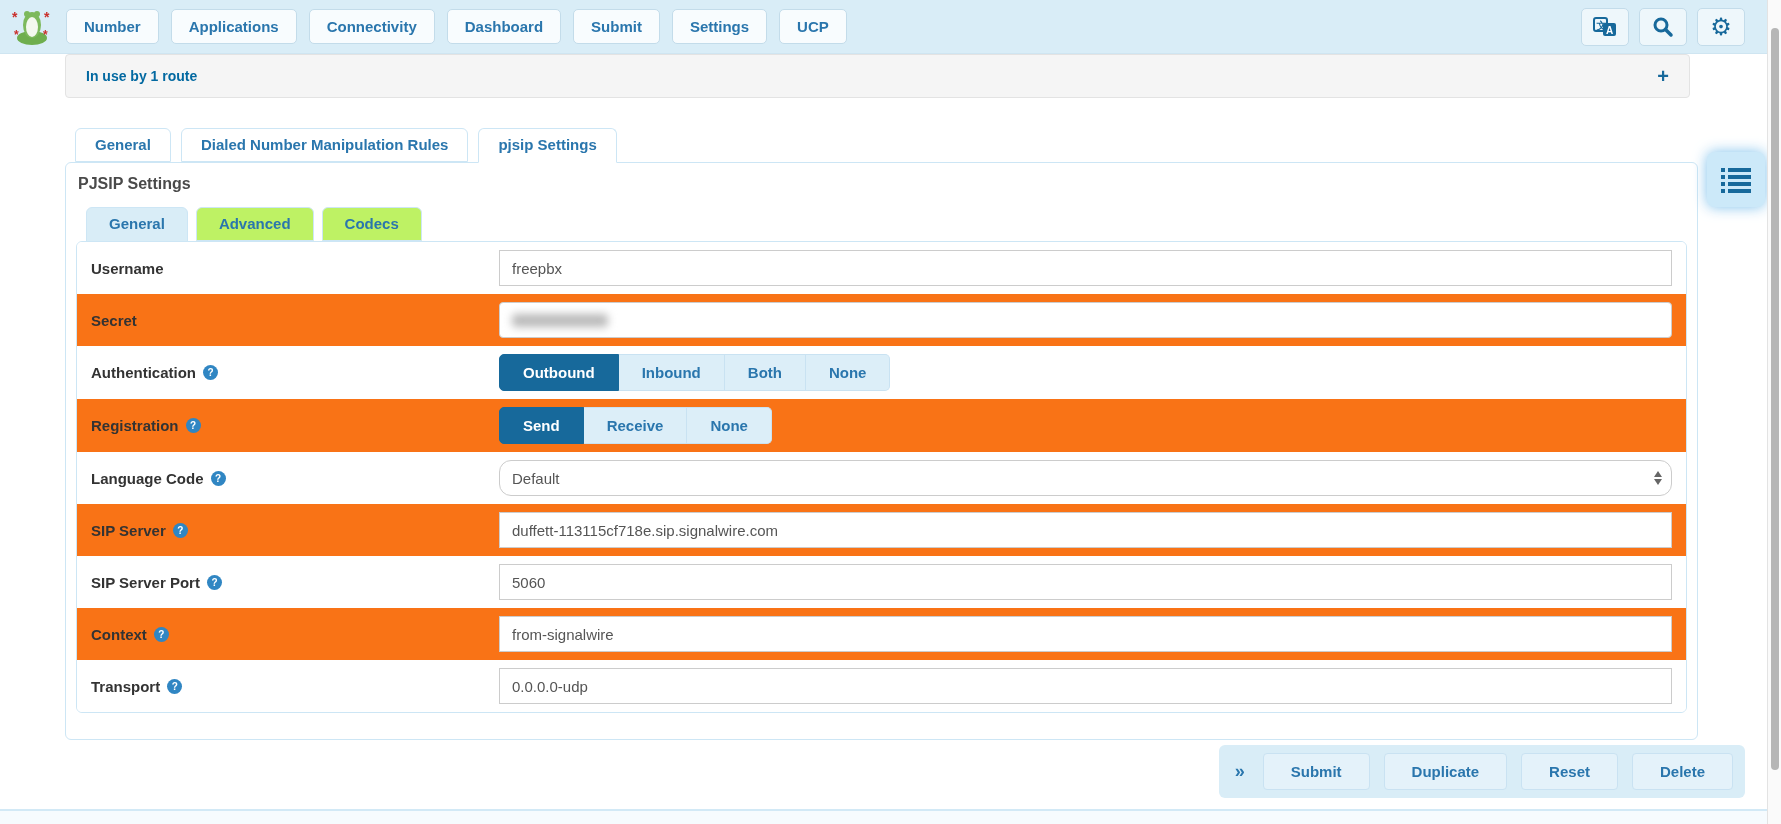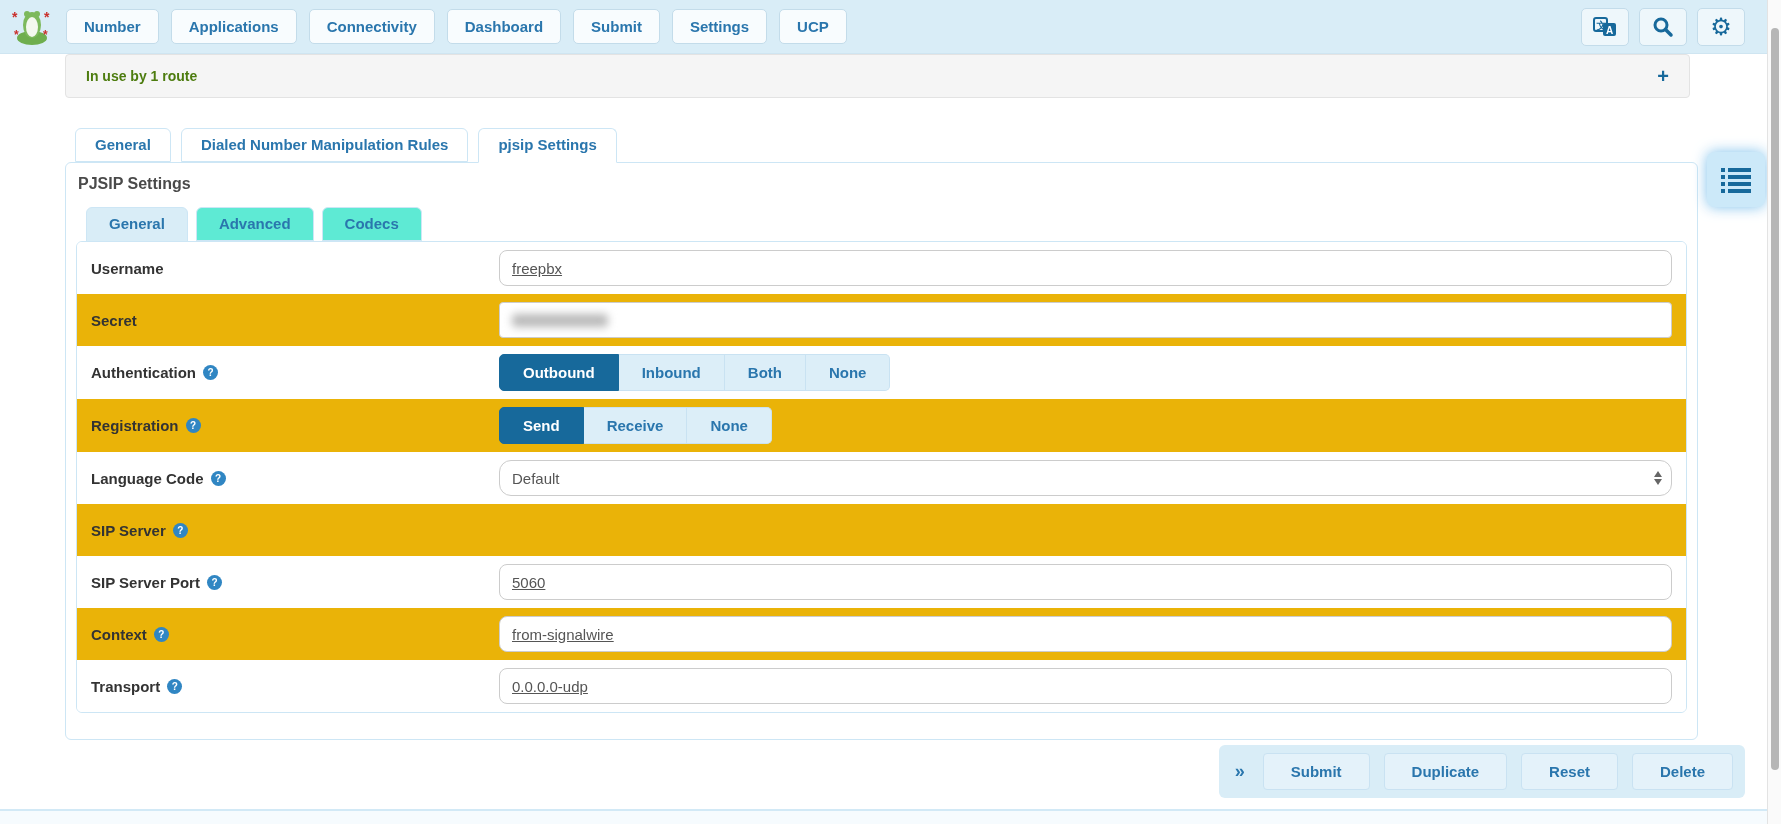--- a/index.html
+++ b/index.html
@@ -11,42 +11,42 @@
   .navbar { position:relative; height:54px; background:#d9edf7; display:flex; align-items:center; padding:0 10px; border-bottom:1px solid #cfe5f1; }
   .logo { width:44px; height:40px; margin-right:12px; display:flex; align-items:center; justify-content:center; }
   .nav-btn { background:rgba(255,255,255,.8); border:1px solid #c3dcea; border-radius:5px; padding:8px 17px; color:#2a76ad; font-weight:bold; font-size:15px; margin-right:12px; cursor:pointer; }
   .nav-right { margin-left:auto; display:flex; align-items:center; margin-right:26px; }
   .icon-btn { background:rgba(255,255,255,.55); border:1px solid #c3dcea; border-radius:5px; width:48px; height:38px; margin-left:10px; display:flex; align-items:center; justify-content:center; color:#17699b; cursor:pointer; }
   .gear-glyph { font-size:24px; line-height:1; color:#17699b; }
 
   
   .title { margin:8px 0 12px 65px; font-size:26px; font-weight:bold; color:#4a4a4a; }
   .usage { margin-left:65px; width:1625px; height:44px; background:#f5f5f5; border:1px solid #e3e3e3; border-radius:4px; display:flex; align-items:center; padding:0 20px; }
-  .usage-text { font-weight:bold; font-size:14px; color:#4d7c0f; }
+  .usage-text { font-weight:bold; font-size:14px; color:#0369a1; }
   .usage-plus { margin-left:auto; color:#17699b; font-weight:bold; font-size:20px; cursor:pointer; }
 
   
   .tabs { margin:30px 0 0 75px; display:flex; gap:10px; position:relative; z-index:3; }
   .tab { background:#fff; border:1px solid #cde6f5; border-radius:6px 6px 0 0; padding:7px 19px 8px; font-weight:bold; font-size:15px; color:#2a76ad; cursor:pointer; }
   .tab.active { border-bottom:1px solid #fff; margin-bottom:-1px; padding-bottom:9px; }
 
   
   .panel { position:relative; z-index:2; margin-left:65px; width:1633px; height:578px; background:#fff; border:1px solid #cde6f5; border-radius:6px; padding:10px 10px 0 10px; }
   .section-title { font-size:16px; font-weight:bold; color:#4a4a4a; padding:2px 0 14px 2px; }
   .subtabs { display:flex; gap:8px; margin-left:10px; position:relative; z-index:2; }
-  .subtab { background:#5eead4; border:1px solid #cde6f5; border-radius:6px 6px 0 0; padding:7px 22px 8px; font-weight:bold; font-size:15px; color:#2a76ad; cursor:pointer; }
+  .subtab { background:#bef264; border:1px solid #cde6f5; border-radius:6px 6px 0 0; padding:7px 22px 8px; font-weight:bold; font-size:15px; color:#2a76ad; cursor:pointer; }
   .subtab.active { background:#d9edf7; margin-bottom:-1px; padding-bottom:9px; }
 
   .inner { border:1px solid #cde6f5; border-radius:6px; overflow:hidden; position:relative; z-index:1; }
   .row { display:flex; align-items:center; min-height:52px; padding:8px 14px; background:#fff; }
-  .row.shade { background:#eab308; }
+  .row.shade { background:#f97316; }
   .lbl { width:408px; font-weight:bold; font-size:15px; color:#333; display:flex; align-items:center; flex-shrink:0; }
   .help { display:inline-flex; width:15px; height:15px; margin-left:7px; background:#3086c3; border-radius:50%; color:#fff; font-size:10px; font-weight:bold; align-items:center; justify-content:center; cursor:pointer; }
   .ctl { flex:1; }
-  .txt { width:100%; height:36px; border:1px solid #ccc; border-radius:8px; padding:0 12px; font-size:15px; color:#555; background:#fff; font-family:"Liberation Sans", sans-serif;text-decoration:underline; }
+  .txt { width:100%; height:36px; border:1px solid #ccc; border-radius:0; padding:0 12px; font-size:15px; color:#555; background:#fff; font-family:"Liberation Sans", sans-serif; }
   .redacted-wrap { width:100%; height:36px; border:1px solid #ccc; border-radius:4px; background:#fff; display:flex; align-items:center; padding:0 12px; }
   .blob { width:96px; height:13px; background:#b9b9b9; border-radius:4px; filter:blur(4px); }
 
   .btn-group { display:inline-flex;justify-content:center; }
   .gbtn { background:#dceef8; border:1px solid #c9e2f2; border-left:none; padding:9px 23px; font-weight:bold; font-size:15px; color:#2a76ad; cursor:pointer; font-family:"Liberation Sans", sans-serif; }
   .gbtn:first-child { border-left:1px solid #c9e2f2; border-radius:5px 0 0 5px; }
   .gbtn:last-child { border-radius:0 5px 5px 0; }
   .gbtn.active { background:#17699b; color:#fff; border-color:#17699b; }
 
   .select { position:relative; width:100%; height:36px; border:1px solid #ccc; border-radius:12px; background:#fff; display:flex; align-items:center; padding:0 26px 0 12px; font-size:15px; color:#555; cursor:pointer; }
@@ -201,20 +201,23 @@
               </span>
           </div>
         </div>
       </div>
 
       <div class="row shade">
         <div class="lbl">
           <span>SIP Server</span>
           <span class="help">?</span>
         </div>
+        <div class="ctl">
+          <input class="txt" value="duffett-113115cf718e.sip.signalwire.com" style="">
+        </div>
       </div>
 
       <div class="row">
         <div class="lbl">
           <span>SIP Server Port</span>
           <span class="help">?</span>
         </div>
         <div class="ctl">
           <input class="txt" value="5060" style="">
         </div>

